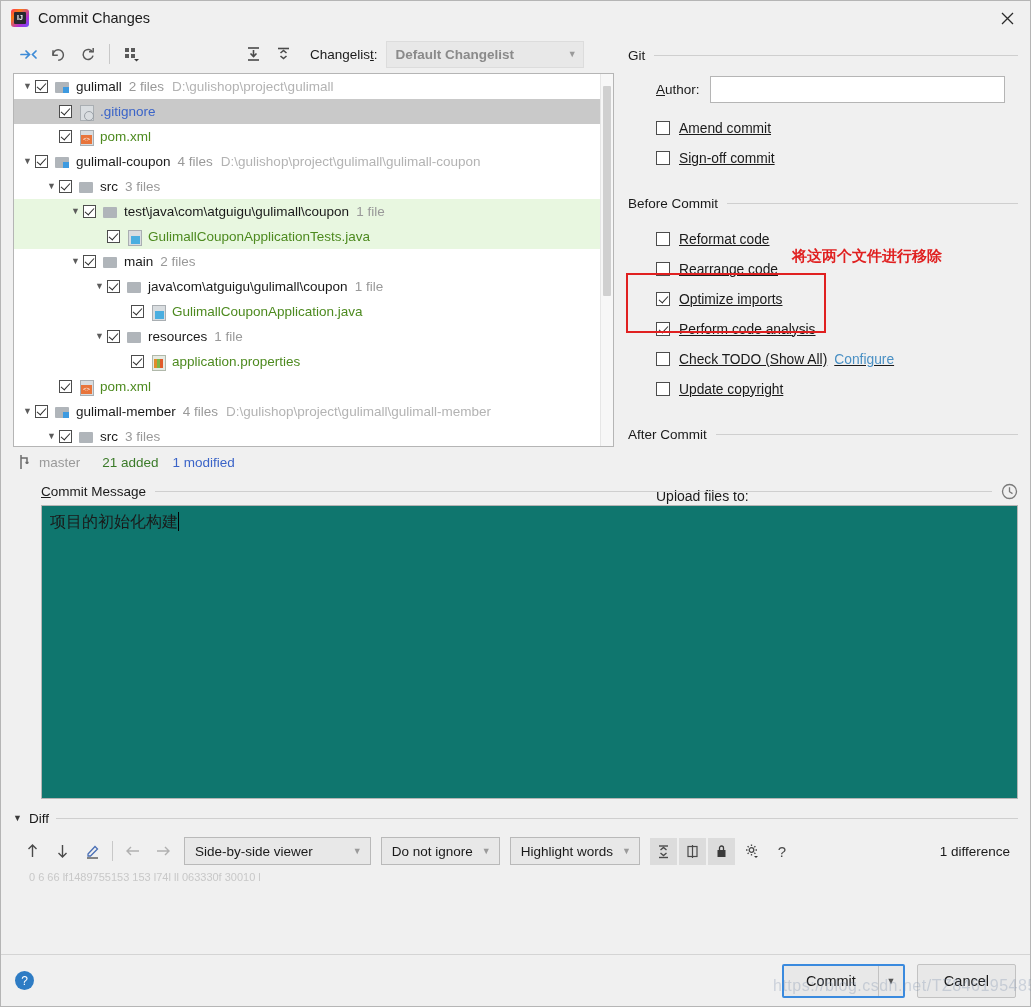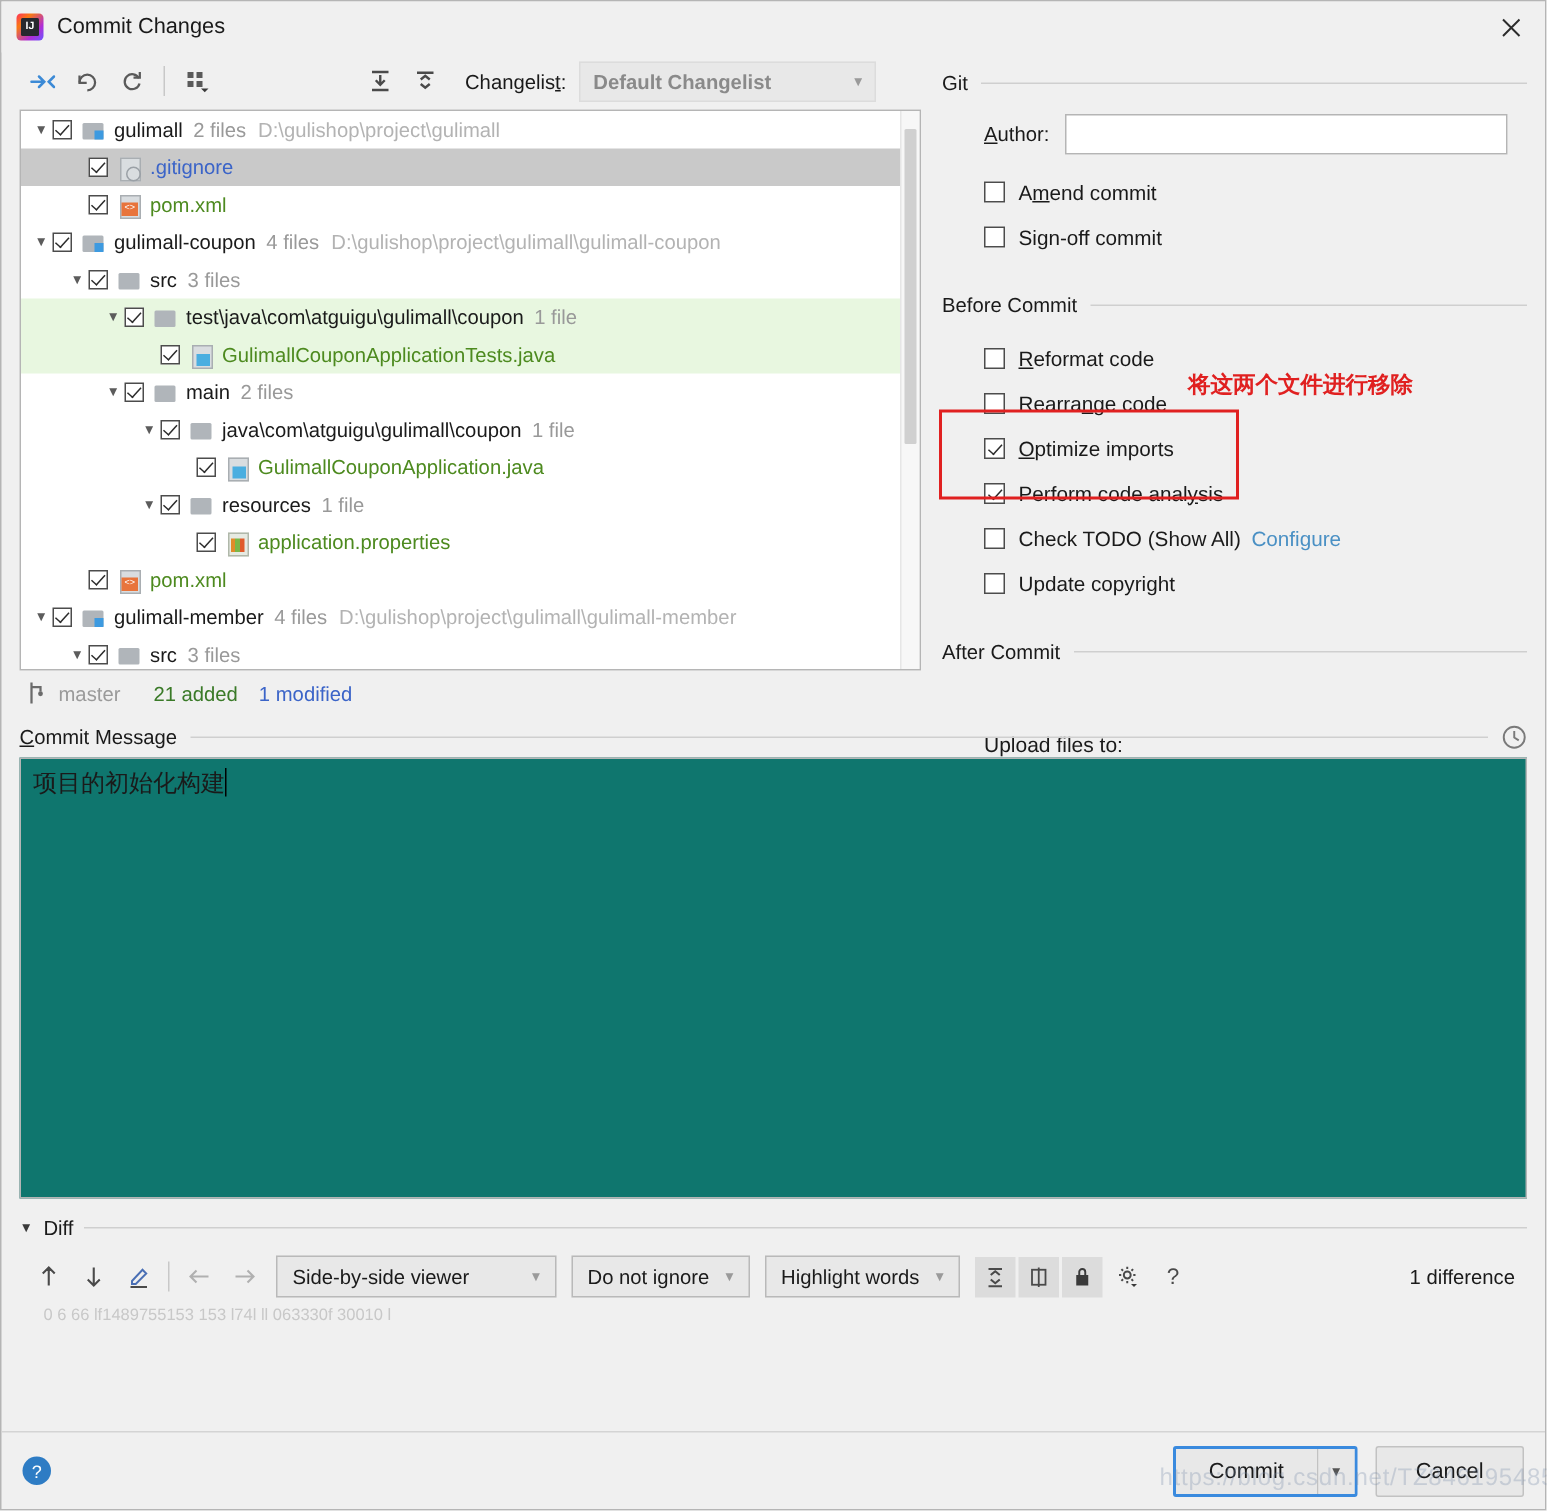--- a/index.html
+++ b/index.html
@@ -256,21 +256,21 @@
     font-size: 13.5px;
     padding-left: 5px;
     gap: 0;
   }
   .branch-icon { margin-right: 8px; color: #6b6b6b; display:flex; }
   .st-branch { color: #9a9a9a; }
   .st-added { color: #3a7a28; margin-left: 22px; }
   .st-modified { color: #3b64c8; margin-left: 14px; }
 
   
-  .commitmsg-area { padding: 0 12px; }
+  .commitmsg-area { padding: 0 12px; margin-left: 28px; }
   .sect-head {
     display: flex;
     align-items: center;
     height: 28px;
     font-size: 13.5px;
     gap: 9px;
   }
   .sect-head .line {
     flex: 1;
     height: 1px;
@@ -308,20 +308,21 @@
     width: 295px; height: 27px;
     border: 1px solid #b5b5b5;
     background: #fff;
     cursor: text;
   }
   .ckrow {
     display: flex; align-items: center;
     height: 30px;
     font-size: 13.8px;
     cursor: pointer;
+    text-decoration: underline;
   }
   .ck {
     width: 14px; height: 14px;
     border: 1px solid #4c4c4c;
     background: #fff;
     flex: none;
     margin-right: 9px;
     position: relative;
   }
   .ck.on::after {

